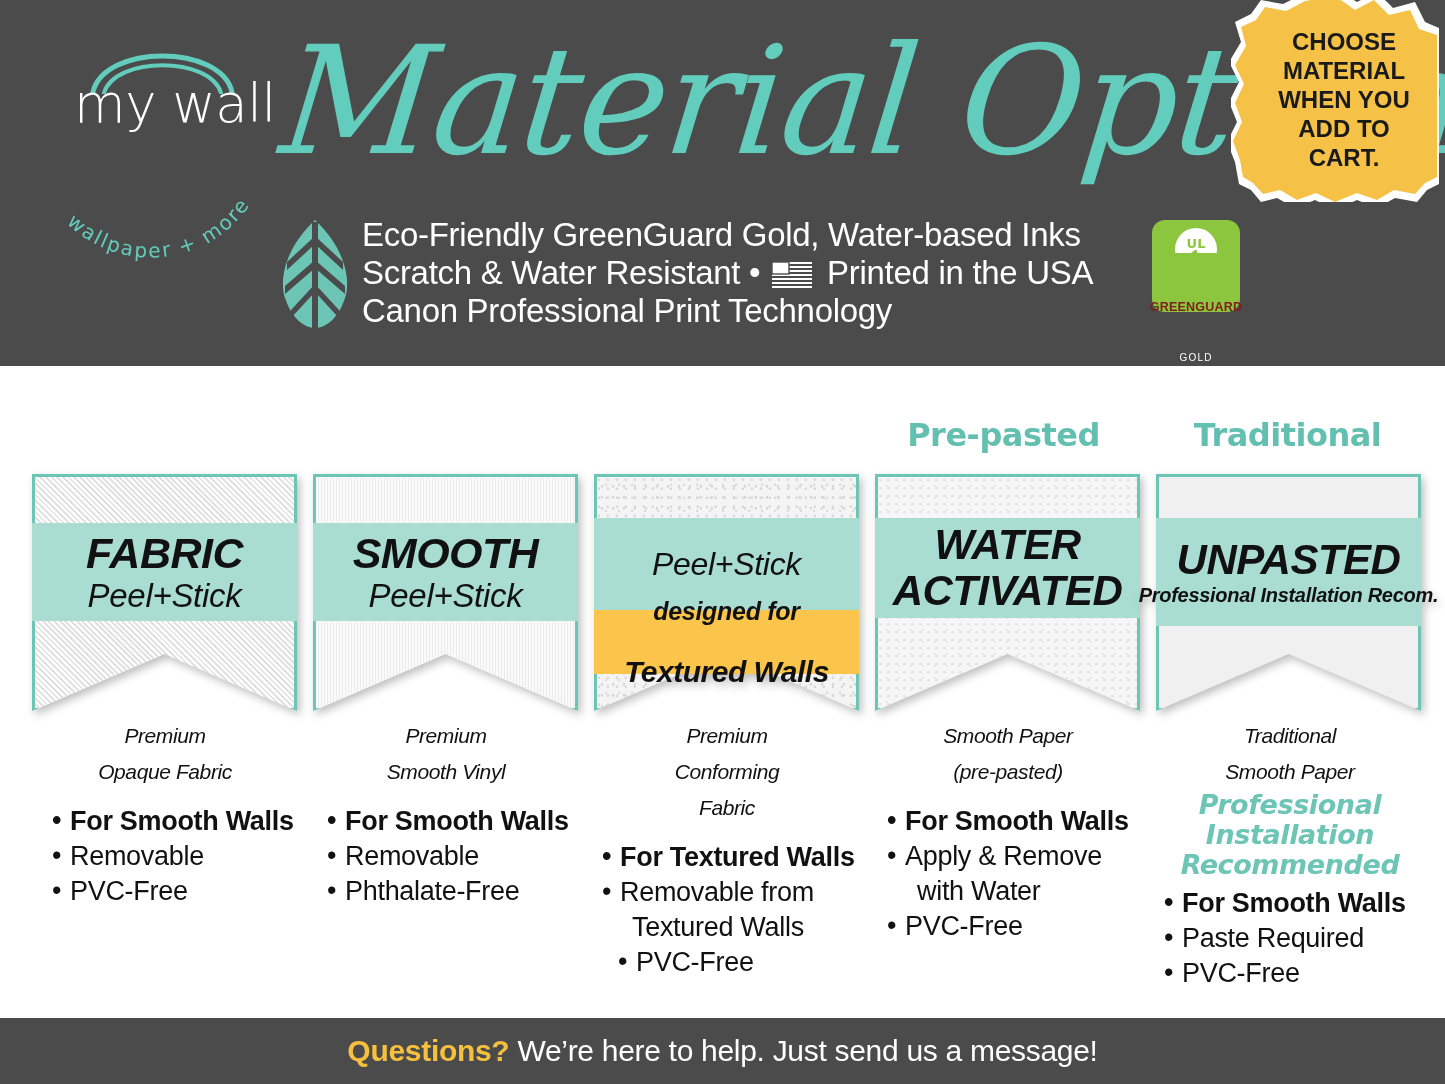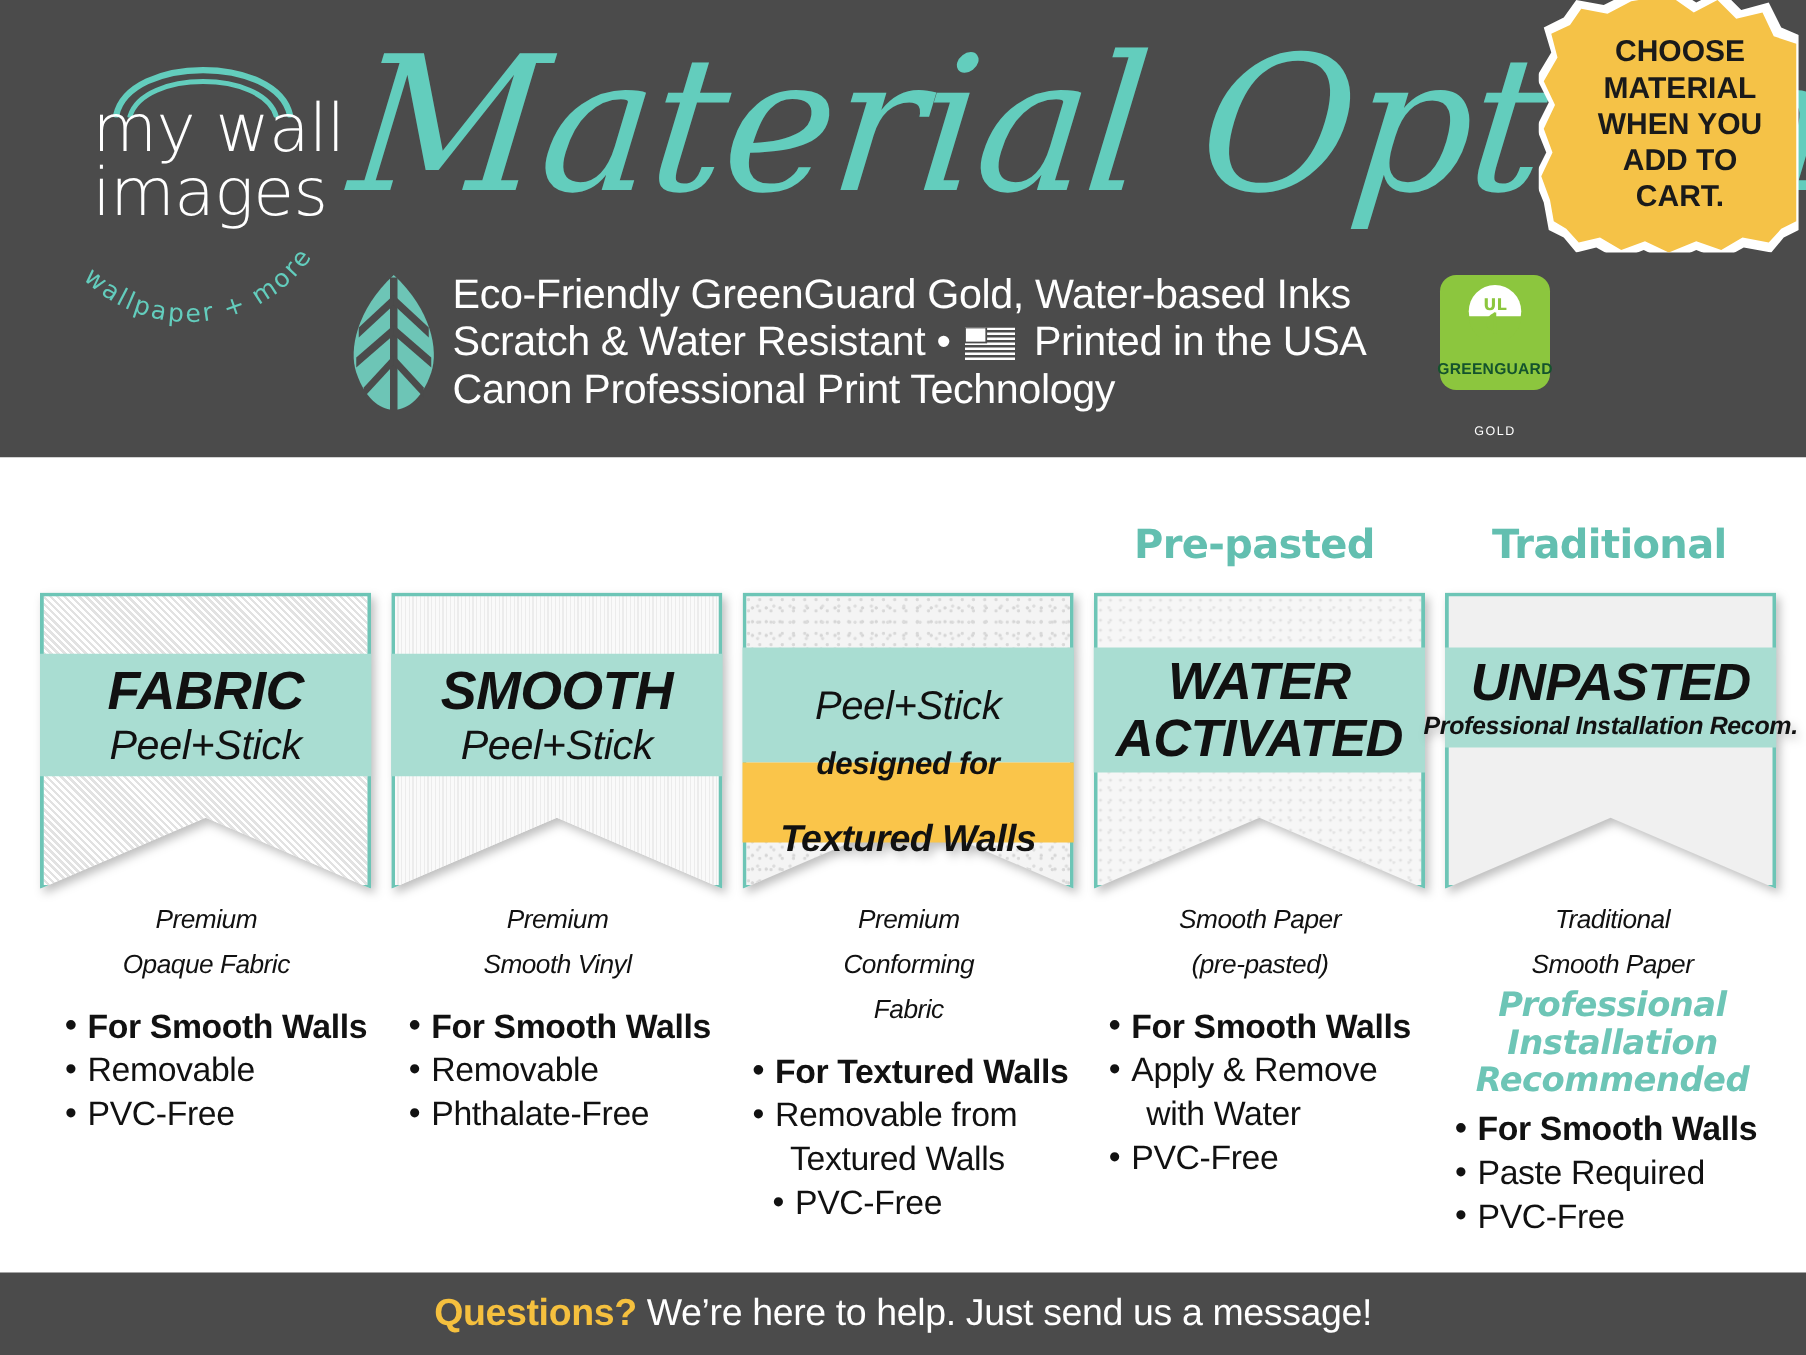--- a/index.html
+++ b/index.html
@@ -73,22 +73,22 @@
   .flag { display:inline-block; width:40px; height:26px; vertical-align:-4px; margin:0 6px 0 3px; }
 
   
   .gg {
     position:absolute; left:1152px; top:220px; width:88px; height:92px;
     background:#8cc63e; border-radius:13px;
     display:flex; flex-direction:column; align-items:center;gap:16px;
   }
   .gg-circle { margin-top:6px; width:46px; height:46px; }
   .gg-name {
-    color:#14532d; font-size:12.5px; font-weight:bold; letter-spacing:0.2px;
-    margin-top:0px;
+    color:#7f1d1d; font-size:12.5px; font-weight:bold; letter-spacing:0.2px;
+    margin-top:12px;
     text-align:center;
   }
   .gg-div { width:68px; height:1.5px; background:#ffffff; opacity:.85; margin:3px 0 3px 0; }
   .gg-gold { color:#ffffff; font-size:10px; letter-spacing:1.2px; }
 
   
   .content { position:absolute; left:0; top:366px; width:1445px; height:652px; background:#fff; }
 
   
   .group-row { position:absolute; left:0; top:52px; width:1445px; height:50px; }
@@ -185,21 +185,20 @@
 
   <div class="logo">
     <div class="logo-arc">
       <svg width="145" height="64" viewBox="0 0 145 64">
         <path d="M3 62 C14 14, 131 14, 142 62" fill="none" stroke="#63cdbd" stroke-width="5" stroke-linecap="round"></path>
         <path d="M14 63 C25 26, 120 26, 131 63" fill="none" stroke="#63cdbd" stroke-width="4" stroke-linecap="round"></path>
       </svg>
     </div>
     <div class="logo-name">
       <div>my wall</div>
-      <div>images</div>
     </div>
     <div class="logo-tag">
       <svg width="250" height="60" viewBox="0 0 250 60">
         <defs>
             <path id="tagarc" d="M10,2 A120,120 0 0,0 215,2"></path>
           </defs>
         <text font-family="DejaVu Sans, sans-serif" font-size="20" fill="#63cdbd" letter-spacing="2">
           <textPath href="#tagarc" startOffset="12%">wallpaper + more</textPath>
         </text>
       </svg>
@@ -314,21 +313,21 @@
     <div class="card" style="left:875px;">
       <div class="card-shape tex-paper"></div>
       <div class="band band-teal" style="top:44px;height:100px;">
         <div class="name-main" style="font-size:42px;line-height:46px;">WATER</div>
         <div class="name-main" style="font-size:42px;line-height:46px;">ACTIVATED</div>
       </div>
     </div>
 
     <div class="card" style="left:1156px;">
       <div class="card-shape tex-plain"></div>
-      <div class="band band-teal" style="top:44px;height:80px;">
+      <div class="band band-teal" style="top:44px;height:108px;">
         <div class="name-main" style="font-size:42px;line-height:46px;">UNPASTED</div>
         <div class="name-sub" style="font-size:20px;line-height:24px;font-weight:600;">Professional Installation Recom.</div>
       </div>
     </div>
   </div>
 
   <div class="descs">
 
     <div class="col" style="left:32px;width:266px;">
       <div class="desc">Premium</div>

